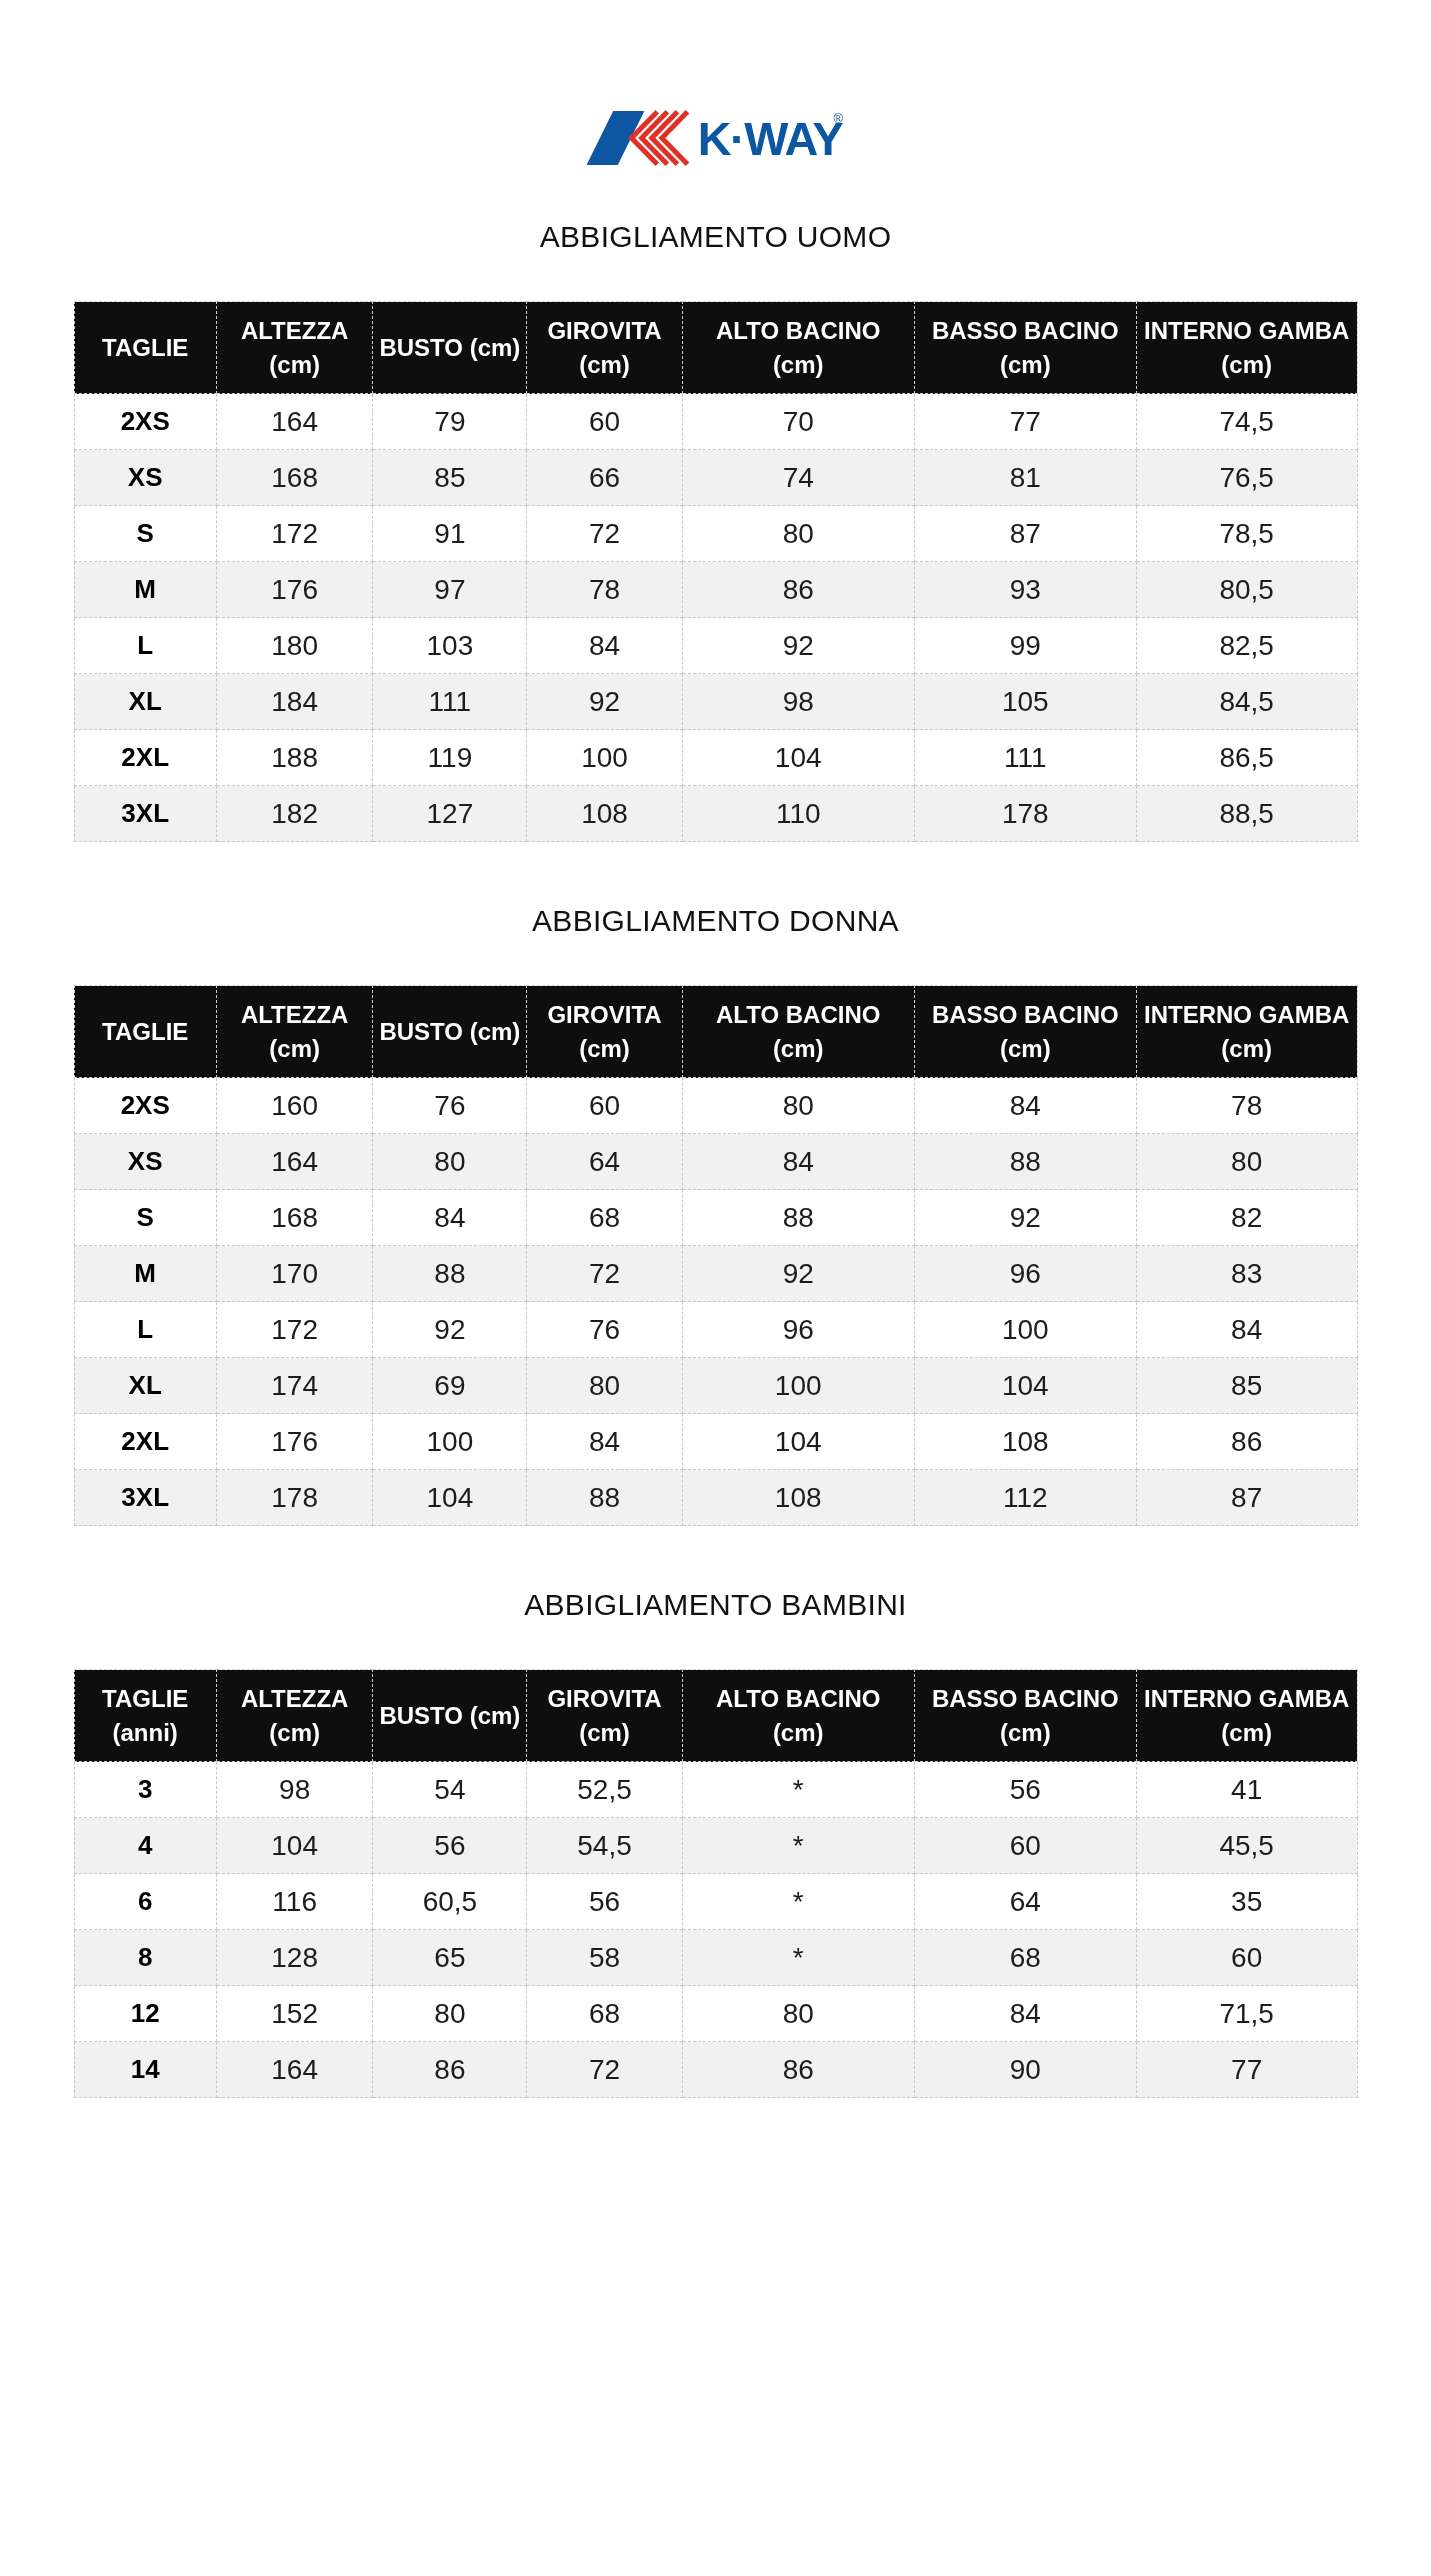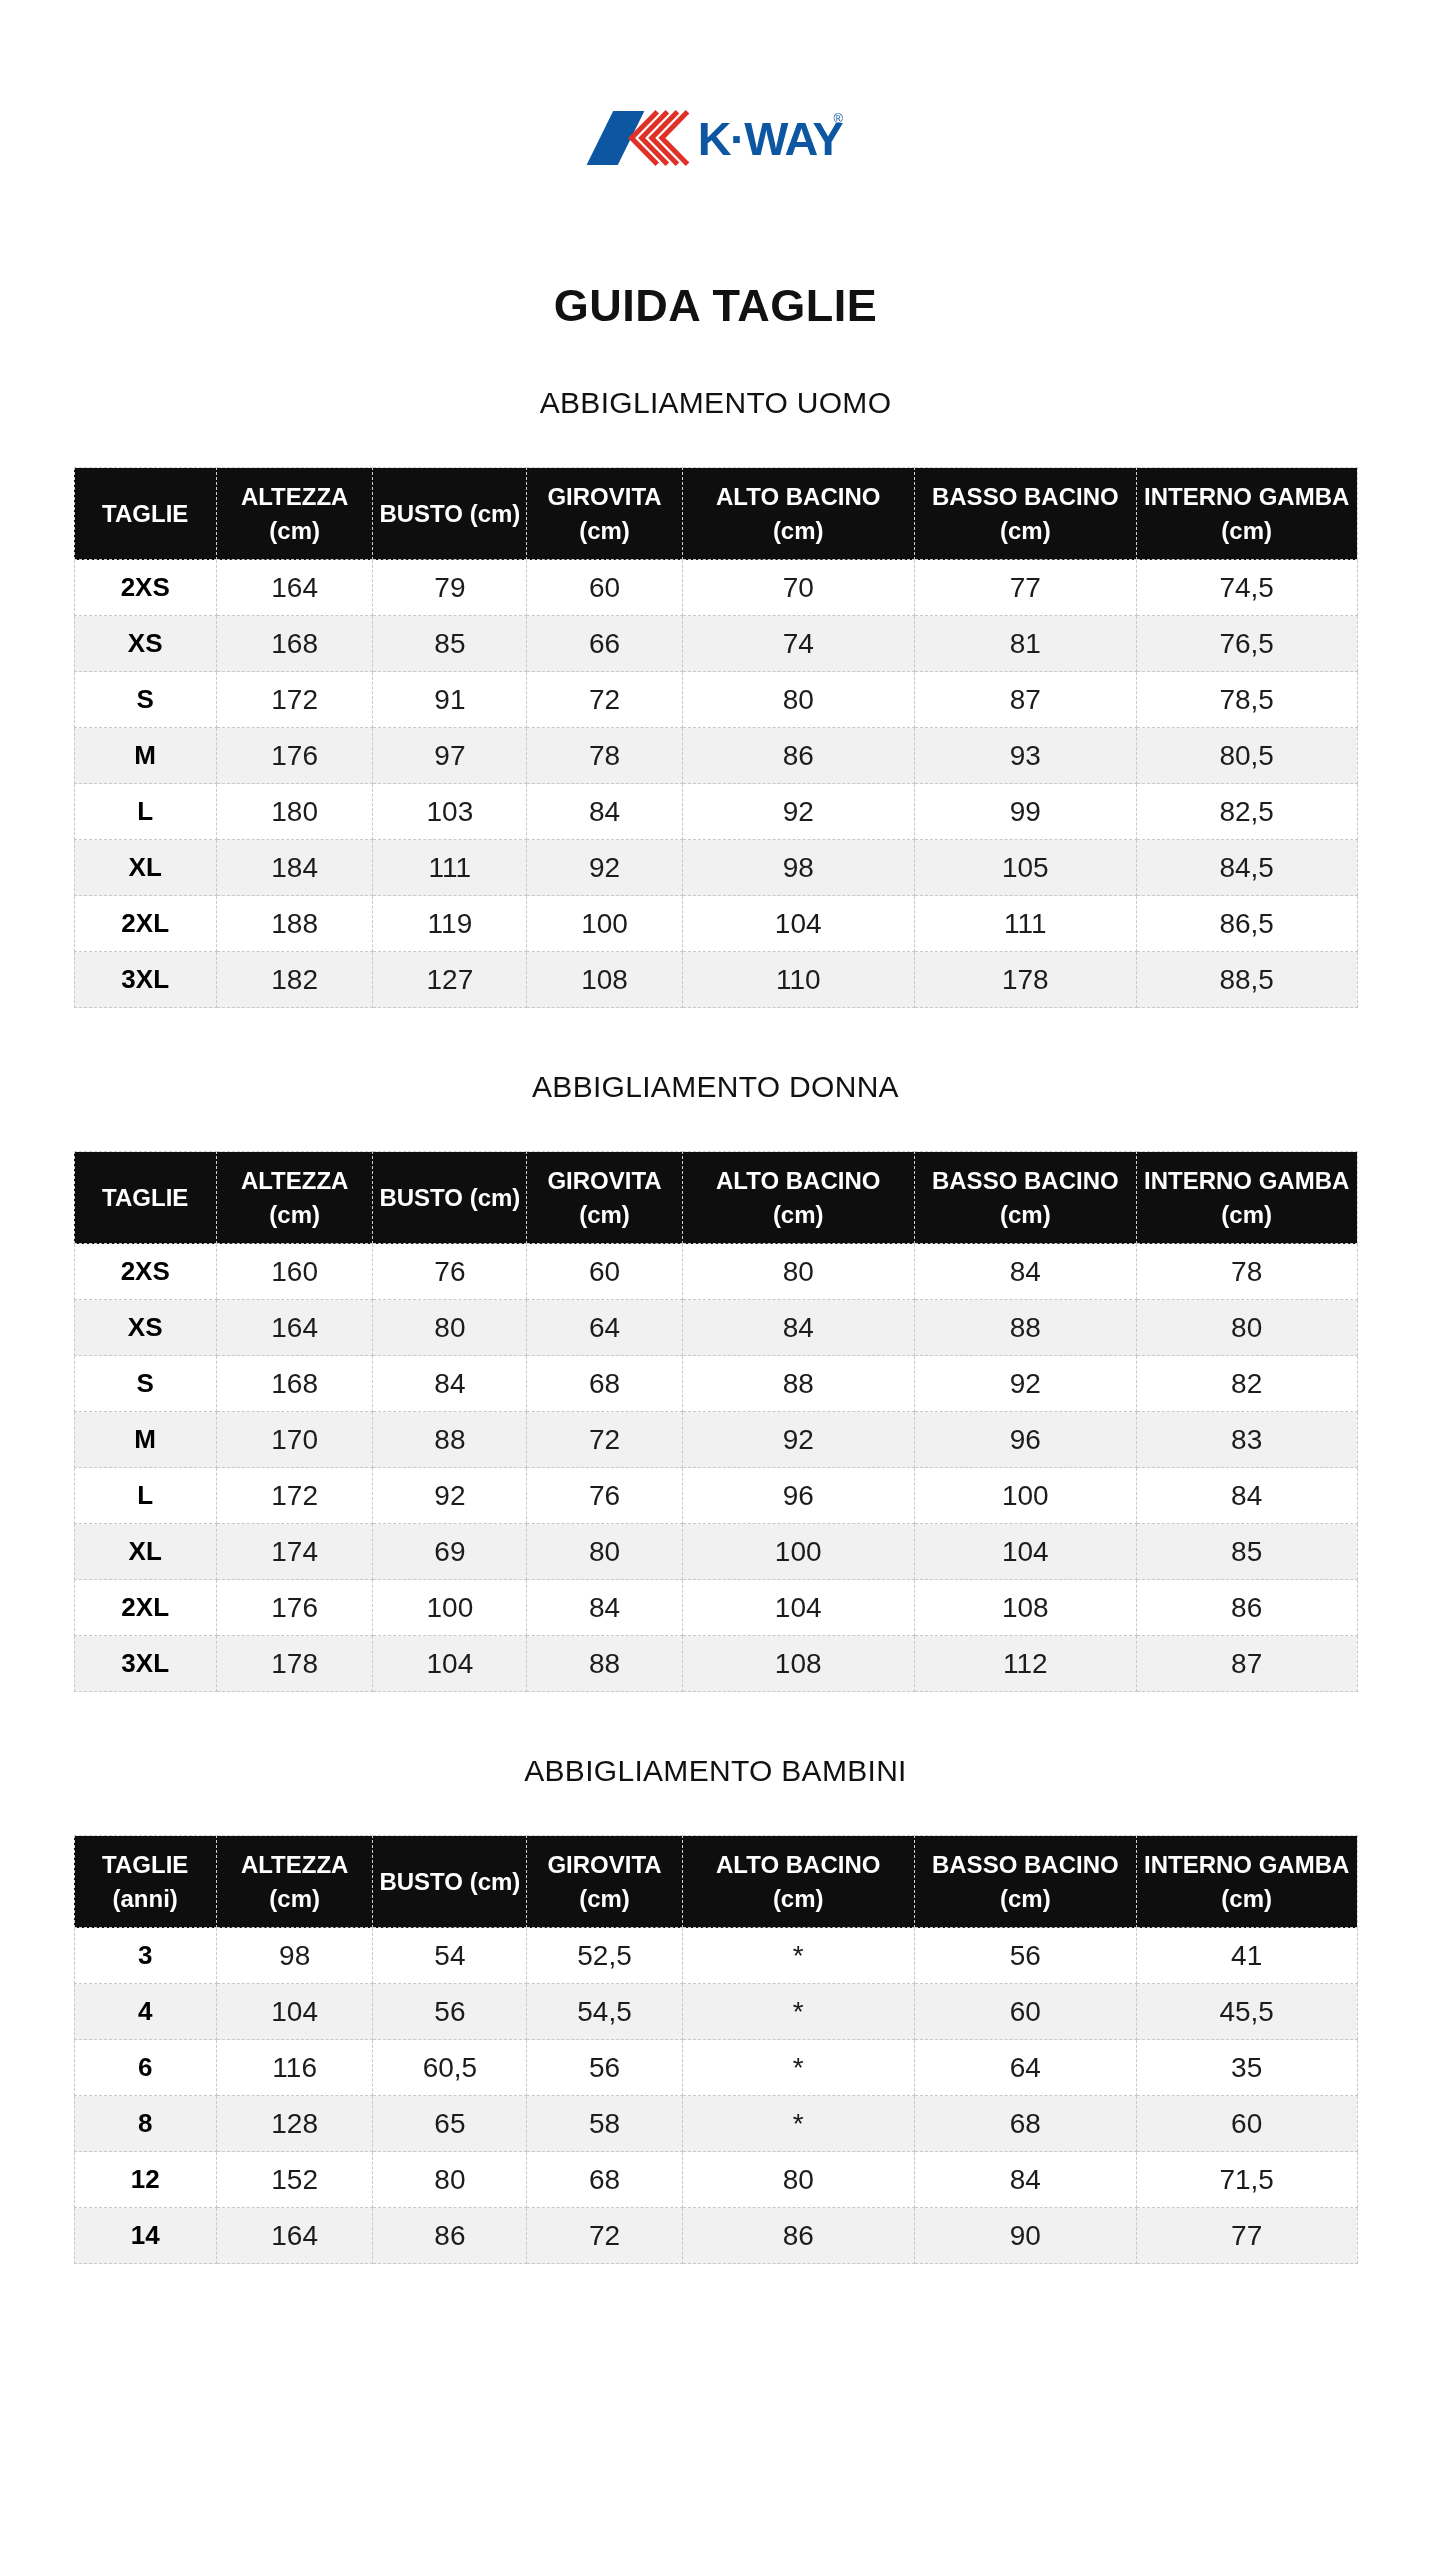--- a/index.html
+++ b/index.html
@@ -98,21 +98,20 @@
       <polygon points="30,1 64,1 35,60 1,60" fill="#0d57a2"></polygon>
       <polyline points="78,2 50,30.5 78,59" fill="none" stroke="#e03127" stroke-width="5.5"></polyline>
       <polyline points="89,2 61,30.5 89,59" fill="none" stroke="#e03127" stroke-width="5.5"></polyline>
       <polyline points="100,2 72,30.5 100,59" fill="none" stroke="#e03127" stroke-width="5.5"></polyline>
       <polyline points="111,2 83,30.5 111,59" fill="none" stroke="#e03127" stroke-width="5.5"></polyline>
       <text x="122" y="49" font-family="Liberation Sans, sans-serif" font-size="51" font-weight="bold" letter-spacing="-1.5" fill="#0d57a2">K·WAY</text>
       <text x="270" y="14" font-family="Liberation Sans, sans-serif" font-size="14" fill="#0d57a2">®</text>
     </svg>
   </div>
 
-  <h1 class="page-title">GUIDA TAGLIE</h1>
 
   <section class="size-section">
     <h2 class="section-title">ABBIGLIAMENTO UOMO</h2>
     <table class="size-table">
       <thead>
           <tr>
             <th>TAGLIE</th>
             <th>ALTEZZA<br>(cm)</th>
             <th>BUSTO (cm)</th>
             <th>GIROVITA<br>(cm)</th>

